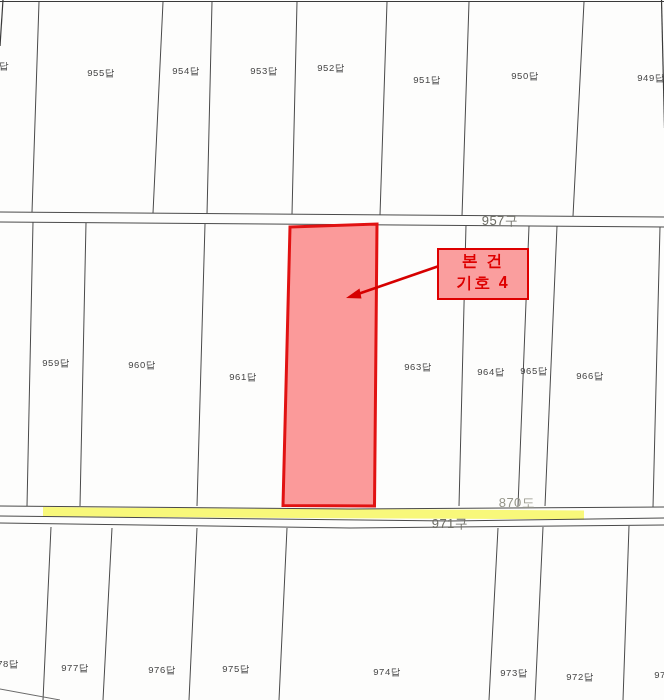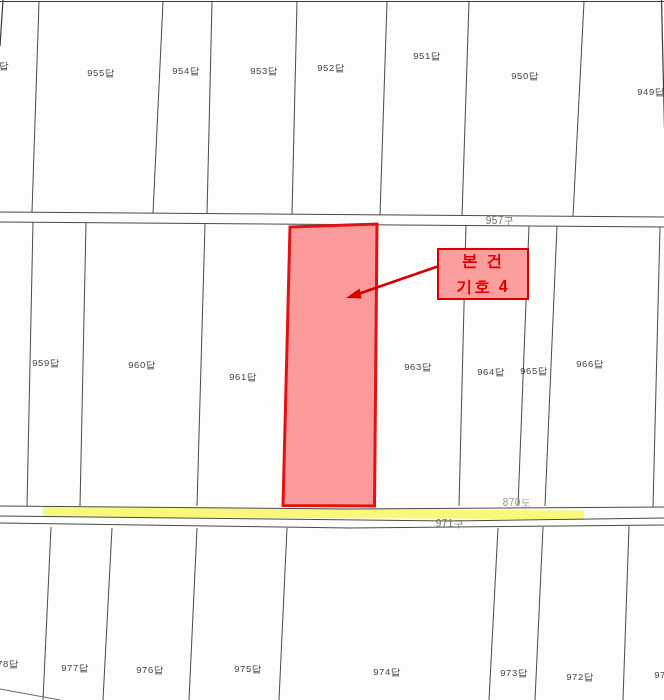--- a/index.html
+++ b/index.html
@@ -8,26 +8,26 @@
     background:#FDFDFC;
     font-family:"Liberation Sans", sans-serif;
   }
   #map-svg { position:absolute; left:0; top:0; z-index:1; }
   .plabel {
     position:absolute; z-index:2; transform:translate(-50%,-50%);
     font-size:9.5px; letter-spacing:0.5px; color:#474747; white-space:nowrap;
   }
   .slabel {
     position:absolute; z-index:2; transform:translate(-50%,-50%);
-    font-size:10px; letter-spacing:0.5px; color:#6e6e66; white-space:nowrap;
+    font-size:13px; letter-spacing:0.5px; color:#6e6e66; white-space:nowrap;
   }
   #annotation-box {
     position:absolute; z-index:3; left:437px; top:248px; width:92px; height:52px;
     box-sizing:border-box; background:#FA9E9E; border:2px solid #DE0000;
-    display:flex; flex-direction:column; align-items:center; justify-content:space-between;
+    display:flex; flex-direction:column; align-items:center; justify-content:flex-start;
   }
   .ann-line {
     font-size:16px; font-weight:bold; color:#DE0000;
     letter-spacing:2px; line-height:22px; white-space:nowrap;
   }
 </style>
 </head>
 <body>
 
 <div id="stage">
@@ -90,40 +90,40 @@
       <line x1="439" y1="266" x2="358" y2="294" stroke="#D60000" stroke-width="2.5"></line>
       <polygon points="346,298 359.5,288.5 361.5,298.5" fill="#D60000"></polygon>
     </g>
   </svg>
 
   <span class="plabel" style="left:4px;top:66px">답</span>
   <span class="plabel" style="left:101px;top:73px">955답</span>
   <span class="plabel" style="left:186px;top:71px">954답</span>
   <span class="plabel" style="left:264px;top:71px">953답</span>
   <span class="plabel" style="left:331px;top:68px">952답</span>
-  <span class="plabel" style="left:427px;top:56px">951답</span>
+  <span class="plabel" style="left:427px;top:80px">951답</span>
   <span class="plabel" style="left:525px;top:76px">950답</span>
-  <span class="plabel" style="left:651px;top:92px">949답</span>
+  <span class="plabel" style="left:651px;top:78px">949답</span>
 
   <span class="slabel" style="left:500px;top:221px">957구</span>
   <span class="slabel" style="left:517px;top:503px;color:#96968a">870도</span>
   <span class="slabel" style="left:450px;top:524px">971구</span>
 
-  <span class="plabel" style="left:46px;top:363px">959답</span>
+  <span class="plabel" style="left:56px;top:363px">959답</span>
   <span class="plabel" style="left:142px;top:365px">960답</span>
   <span class="plabel" style="left:243px;top:377px">961답</span>
   <span class="plabel" style="left:418px;top:367px">963답</span>
   <span class="plabel" style="left:491px;top:372px">964답</span>
   <span class="plabel" style="left:534px;top:371px">965답</span>
-  <span class="plabel" style="left:590px;top:364px">966답</span>
+  <span class="plabel" style="left:590px;top:376px">966답</span>
 
   <span class="plabel" style="left:8px;top:664px">78답</span>
   <span class="plabel" style="left:75px;top:668px">977답</span>
-  <span class="plabel" style="left:150px;top:670px">976답</span>
-  <span class="plabel" style="left:248px;top:669px">975답</span>
+  <span class="plabel" style="left:162px;top:670px">976답</span>
+  <span class="plabel" style="left:236px;top:669px">975답</span>
   <span class="plabel" style="left:387px;top:672px">974답</span>
   <span class="plabel" style="left:514px;top:673px">973답</span>
   <span class="plabel" style="left:580px;top:677px">972답</span>
   <span class="plabel" style="left:660px;top:674px">97</span>
 
   <div id="annotation-box">
     <span class="ann-line">본 건</span>
     <span class="ann-line">기호 4</span>
   </div>
 

